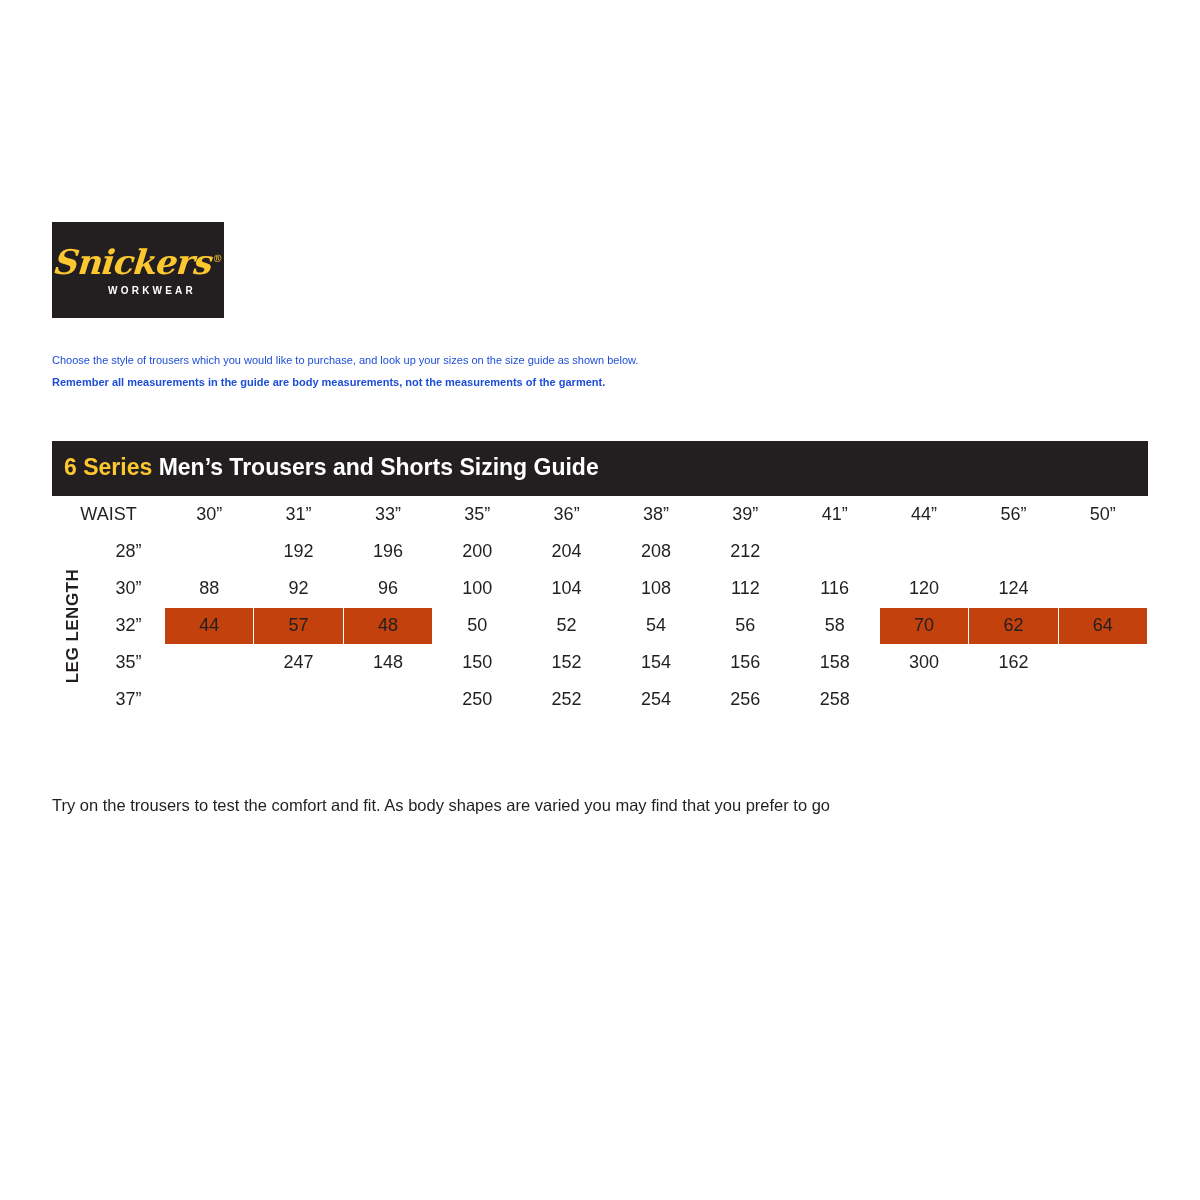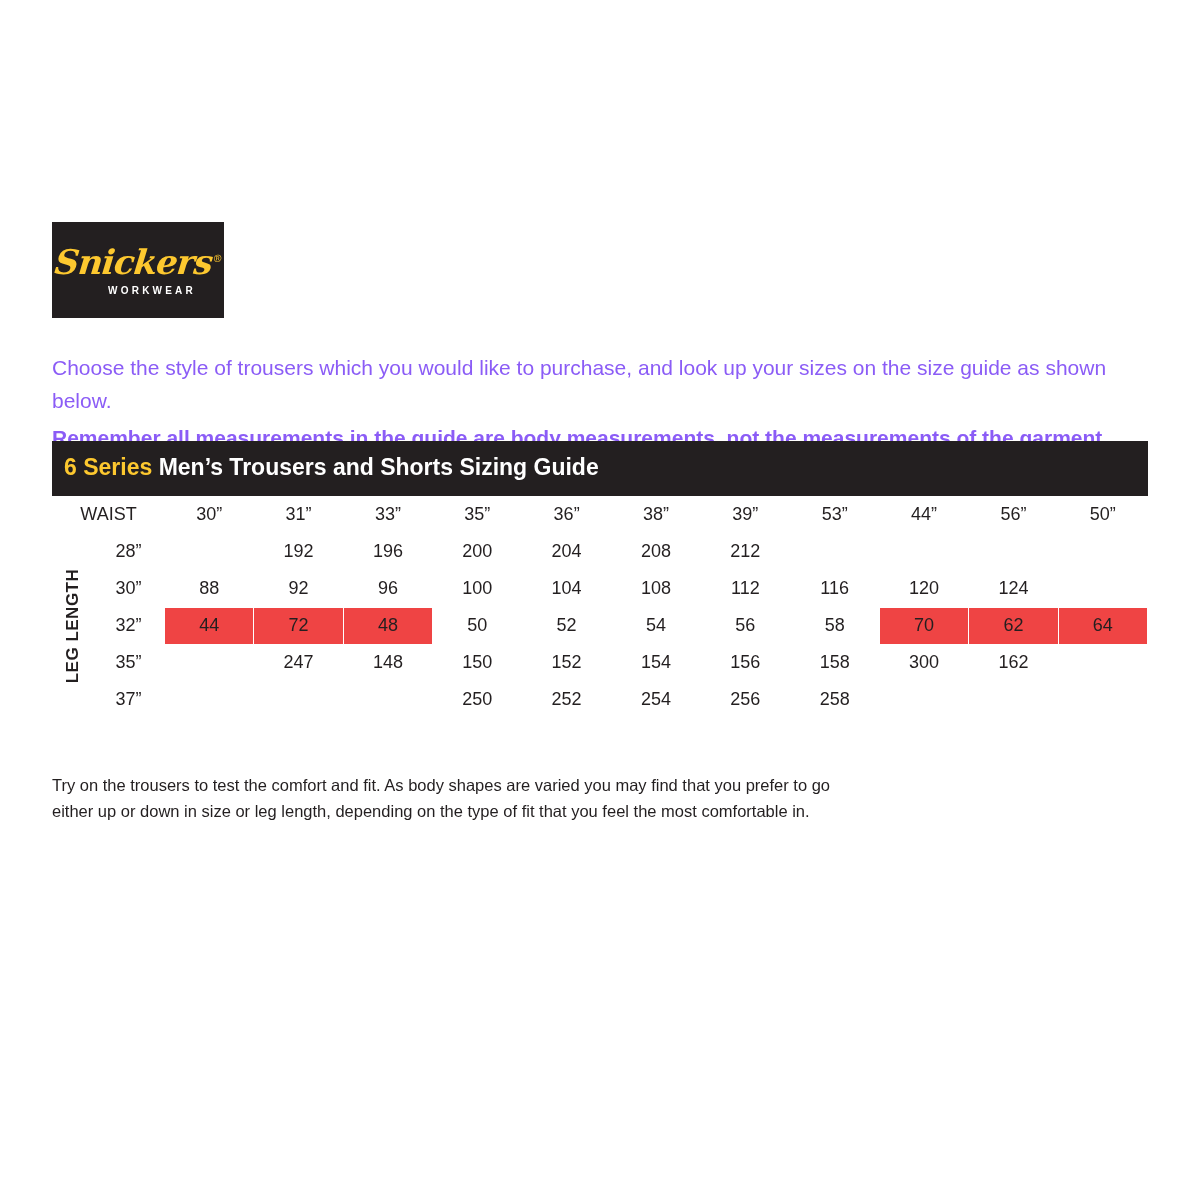--- a/index.html
+++ b/index.html
@@ -61,23 +61,23 @@
     letter-spacing: 3.2px;
     padding-left: 28px;
   }
 
   
   .intro {
     position: absolute;
     left: 52px;
     top: 352px;
     width: 1100px;
-    font-size: 21px;
+    font-size: 11px;
     line-height: 1.55;
-    color: #8b5cf6;
+    color: #1d4ed8;
   }
   .intro .line2 {
     font-weight: bold;
     margin-top: 5px;
   }
 
   
   .table-block {
     position: absolute;
     left: 52px;
@@ -158,32 +158,32 @@
     background: #fdc82f;
     font-weight: bold;
     font-size: 18.5px;
     width: 72px;
   }
 
   td.val {
     background: #d9d9d9;
   }
   td.val.light {
-    background: #ef4444;
+    background: #c2410c;
   }
   td.empty {
     background: #ffffff;
     border-color: #ffffff;
   }
 
   
   .footer-text {
     position: absolute;
     left: 52px;
-    top: 772px;
+    top: 792px;
     width: 1000px;
     font-size: 16.5px;
     line-height: 1.6;
     color: #231f20;
   }
 </style>
 </head>
 <body>
 
 <div class="page">
@@ -213,21 +213,21 @@
       <thead>
         <tr>
           <th class="waist-label" colspan="2">WAIST</th>
           <th class="waist-size">30”</th>
           <th class="waist-size">31”</th>
           <th class="waist-size">33”</th>
           <th class="waist-size">35”</th>
           <th class="waist-size">36”</th>
           <th class="waist-size">38”</th>
           <th class="waist-size">39”</th>
-          <th class="waist-size">53”</th>
+          <th class="waist-size">41”</th>
           <th class="waist-size">44”</th>
           <th class="waist-size">56”</th>
           <th class="waist-size">50”</th>
         </tr>
       </thead>
       <tbody>
 
         <tr>
           <td class="leglen-cell" rowspan="5">
               <span class="vert">LEG LENGTH</span>
@@ -257,21 +257,21 @@
           <td class="val">112</td>
           <td class="val">116</td>
           <td class="val">120</td>
           <td class="val">124</td>
           <td class="empty"></td>
         </tr>
 
         <tr>
           <td class="leg-size">32”</td>
           <td class="val light">44</td>
-          <td class="val light">72</td>
+          <td class="val light">57</td>
           <td class="val light">48</td>
           <td class="val">50</td>
           <td class="val">52</td>
           <td class="val">54</td>
           <td class="val">56</td>
           <td class="val">58</td>
           <td class="val light">70</td>
           <td class="val light">62</td>
           <td class="val light">64</td>
         </tr>
@@ -304,16 +304,15 @@
           <td class="empty"></td>
           <td class="empty"></td>
           <td class="empty"></td>
         </tr>
       </tbody>
     </table>
   </div>
 
   <div class="footer-text">
     <div>Try on the trousers to test the comfort and fit. As body shapes are varied you may find that you prefer to go</div>
-    <div>either up or down in size or leg length, depending on the type of fit that you feel the most comfortable in.</div>
   </div>
 
 </div>
 
 </body></html>

